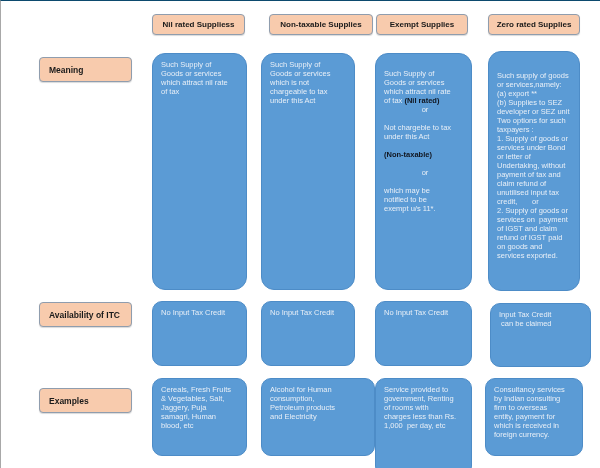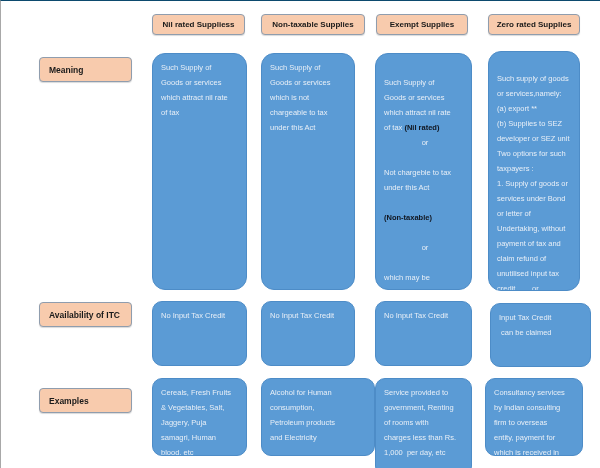--- a/index.html
+++ b/index.html
@@ -10,36 +10,36 @@
   }
   .peach{
     position:absolute;background:#F8CBAD;border:1px solid #8f9dae;border-radius:4px;
     color:#1a1a1a;font-weight:bold;font-size:8px;box-sizing:border-box;
     display:flex;align-items:center;justify-content:center;text-align:center;
     box-shadow:0 1px 1px rgba(0,0,0,0.15);
   }
   .peach.lbl{justify-content:flex-start;padding-left:9px;text-align:left;font-size:8.5px;}
   .blue{
     position:absolute;background:#5B9BD5;border:1px solid #4d8cc7;box-sizing:border-box;
-    color:#E8EFF7;font-size:7.5px;line-height:15px;
+    color:#E8EFF7;font-size:7.5px;line-height:9px;
     padding:6px 5px 5px 8px;white-space:pre-line;overflow:hidden;
   }
   .r13{border-radius:13px;}
   .r10{border-radius:10px;}
   .dark{color:#10151f;font-weight:bold;}
   .orline{text-align:center;}
   .seg{display:inline;}
 </style>
 </head>
 <body>
 
 <div class="canvas">
 
   <div class="peach" style="left:151px;top:13px;width:93px;height:21px;">Nil rated Suppliess</div>
-  <div class="peach" style="left:260px;top:13px;width:104px;height:21px;">Non-taxable Supplies</div>
+  <div class="peach" style="left:268px;top:13px;width:104px;height:21px;">Non-taxable Supplies</div>
   <div class="peach" style="left:375px;top:13px;width:92px;height:21px;">Exempt Supplies</div>
   <div class="peach" style="left:487px;top:13px;width:92px;height:21px;">Zero rated Supplies</div>
 
   <div class="peach lbl" style="left:38px;top:56px;width:93px;height:25px;">Meaning</div>
   <div class="peach lbl" style="left:38px;top:301px;width:93px;height:25px;">Availability of ITC</div>
   <div class="peach lbl" style="left:38px;top:387px;width:93px;height:25px;">Examples</div>
 
   <div class="blue r13" style="left:151px;top:52px;width:95px;height:237px;">Such Supply of
 Goods or services
 which attract nil rate

